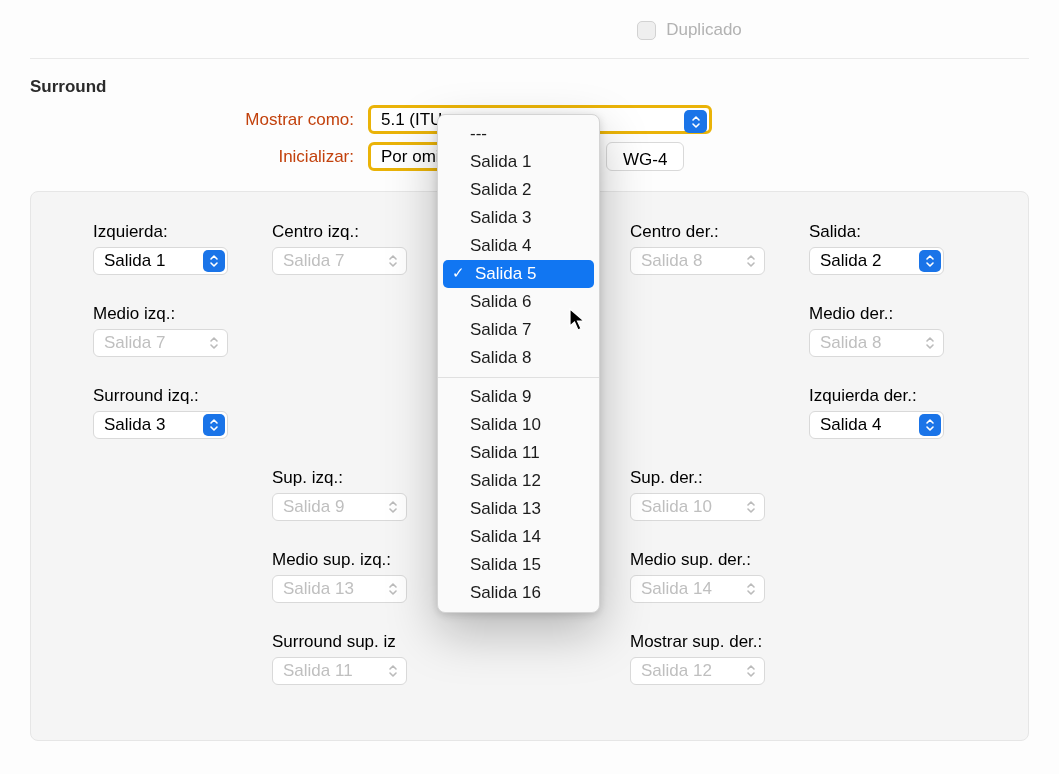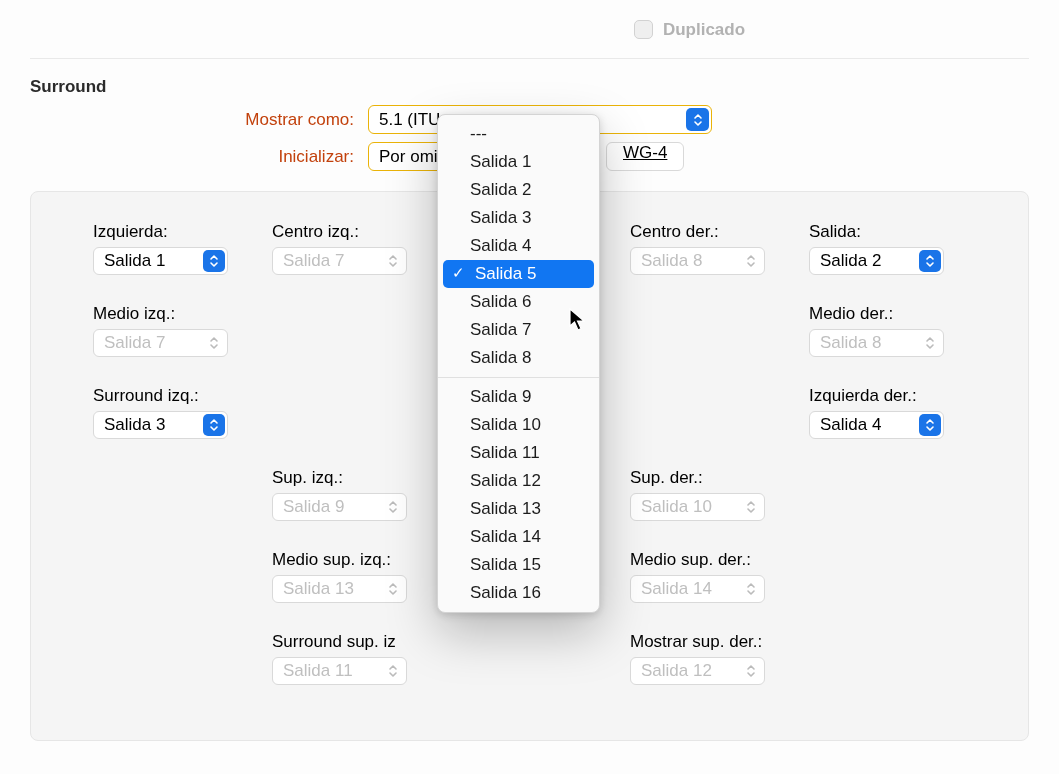--- a/index.html
+++ b/index.html
@@ -9,24 +9,23 @@
     background: #fdfdfd;
     font-family: -apple-system, "Helvetica Neue", Helvetica, Arial, sans-serif;
     font-size: 17px;
     color: #000;
     overflow: hidden;
   }
   .page { padding: 0 30px 40px 30px; }
 
   
   .dup-row {
-    display: flex; align-items: flex-start; justify-content: center;
+    display: flex; align-items: flex-end; justify-content: center;
     padding-top: 20px; padding-bottom: 18px;
     border-bottom: 1px solid #e9e9e9;
-    font-weight: bold;
   }
   .dup-row .chk {
     width: 19px; height: 19px;
     border: 1px solid #d2d2d2;
     border-radius: 5px;
     background: #efefef;
     margin-right: 10px;
     margin-left: 320px;
   }
   .dup-row .lbl { color: #b2b2b2; }
@@ -45,21 +44,21 @@
   }
   .cfg-row .lbl {
     width: 338px; text-align: right;
     padding-right: 14px;
     color: #c2410c;
   }
 
   .popup {
     display: flex; align-items: center;
     height: 29px;
-    border: 1px solid #eab308;
+    border: 3px solid #eab308;
     border-radius: 6px;
     background: #fff;
     position: relative;
     padding: 0 28px 0 10px;
     white-space: nowrap;
     color: #000;
   }
   .popup .caret {
     position: absolute; right: 2px; top: 2px;
     width: 23px; height: 23px;
@@ -69,23 +68,22 @@
   }
   .popup.flat .caret { background: #fff; }
   .caret svg { display: block; }
 
   .btn {
     height: 29px;
     padding: 0 16px;
     border: 1px solid #d9d9d9;
     border-radius: 6px;
     background: #fff;
-    display: inline-flex; align-items: flex-start;
+    display: inline-flex; align-items: flex-end;
     margin-left: 12px;
-    text-decoration: underline;
   }
 
   
   .panel {
     margin-top: 20px;
     border: 1px solid #e6e6e6;
     border-radius: 8px;
     background: #f5f5f5;
     padding: 30px 60px 36px 62px;
     position: relative;

